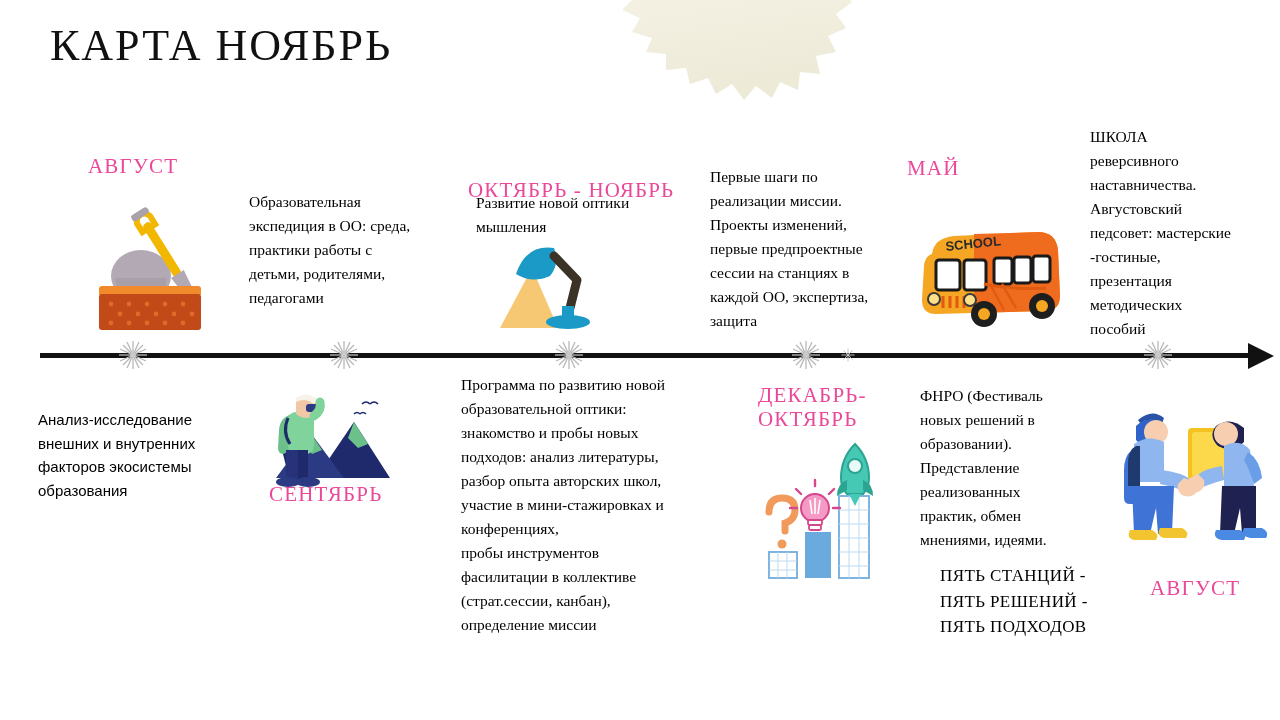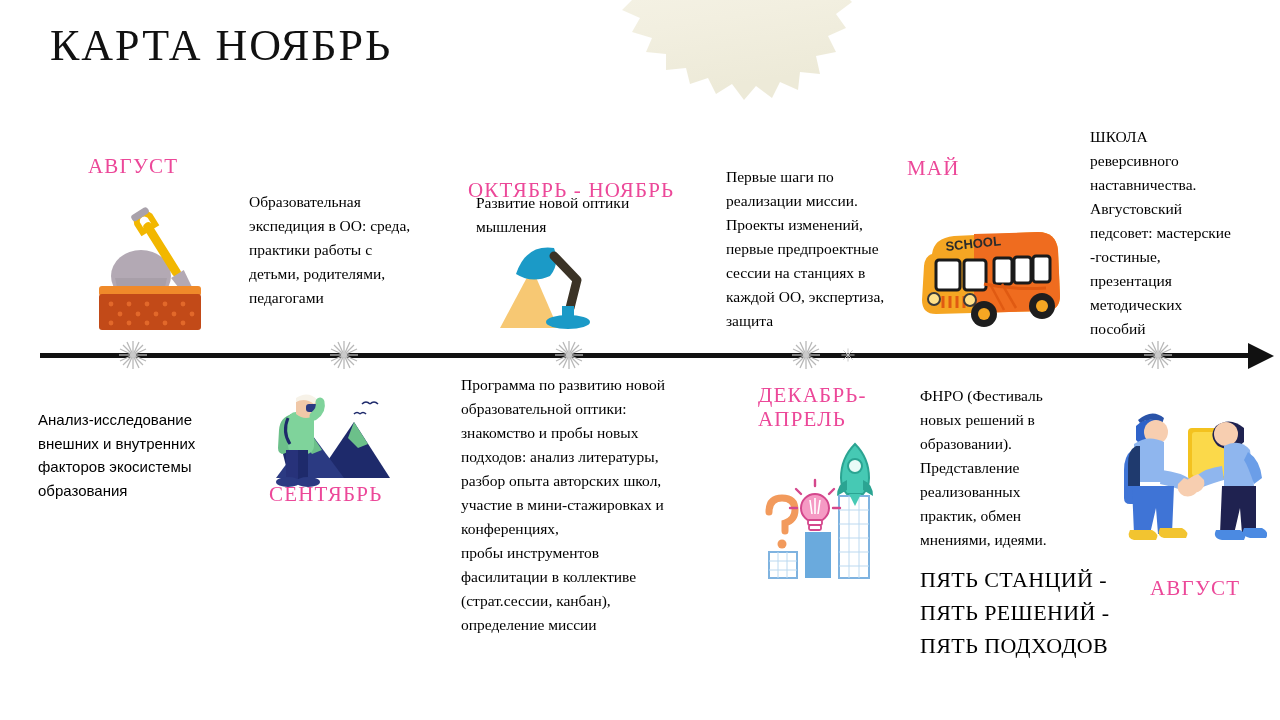--- a/index.html
+++ b/index.html
@@ -211,21 +211,21 @@
 
   <svg class="icon" style="left:480px;top:232px;" width="125" height="105" viewBox="0 0 125 105">
     <path d="M52,36 L20,96 L78,96 Z" fill="#f7c873"></path>
     <ellipse cx="62" cy="30" rx="9" ry="11" transform="rotate(28 62 30)" fill="#2fa8cf"></ellipse>
     <path d="M36,42 q10,-30 38,-26 q6,16 -4,28 q-18,8 -34,-2 Z" fill="#1b9ac7"></path>
     <path d="M74,24 L97,48 L90,76" stroke="#3b3326" stroke-width="9" fill="none" stroke-linecap="round" stroke-linejoin="round"></path>
     <ellipse cx="88" cy="90" rx="22" ry="7" fill="#1b9ac7"></ellipse>
     <rect x="82" y="74" width="12" height="16" fill="#1b9ac7"></rect>
   </svg>
 
-  <div class="para" style="left:710px;top:165px;width:215px;margin-left:16px;">Первые шаги по
+  <div class="para" style="left:710px;top:165px;width:215px;">Первые шаги по
 реализации  миссии.
 Проекты изменений,
 первые предпроектные
 сессии на станциях в
 каждой ОО, экспертиза,
 защита</div>
 
   <div class="month" style="left:907px;top:157px;">МАЙ</div>
 
   <svg class="icon" style="left:912px;top:218px;" width="155" height="120" viewBox="0 0 155 120">
@@ -304,21 +304,21 @@
 подходов: анализ литературы,
 разбор опыта авторских школ,
 участие в мини-стажировках и
 конференциях,
 пробы инструментов
 фасилитации в коллективе
 (страт.сессии, канбан),
 определение миссии</div>
 
   <div class="month" style="left:758px;top:384px;">ДЕКАБРЬ-
-АПРЕЛЬ</div>
+ОКТЯБРЬ</div>
 
   <svg class="icon" style="left:755px;top:440px;" width="128" height="140" viewBox="0 0 128 140">
 
     <rect x="14" y="112" width="28" height="26" fill="#fff" stroke="#7fb3e0" stroke-width="2"></rect>
     <g stroke="#bcd9f0" stroke-width="1">
       <line x1="23" y1="112" x2="23" y2="138"></line>
         <line x1="32" y1="112" x2="32" y2="138"></line>
       <line x1="14" y1="121" x2="42" y2="121"></line>
         <line x1="14" y1="130" x2="42" y2="130"></line>
     </g>
@@ -356,21 +356,21 @@
     <path d="M94,54 l6,12 l6,-12 Z" fill="#46c9b4"></path>
   </svg>
 
   <div class="para" style="left:920px;top:384px;width:180px;">ФНРО (Фестиваль
 новых решений в
 образовании).
 Представление
 реализованных
 практик, обмен
 мнениями, идеями.</div>
-  <div class="para caps" style="left:920px;top:563px;width:190px;font-size:22px;line-height:1.5;">ПЯТЬ  СТАНЦИЙ -
+  <div class="para caps" style="left:940px;top:563px;width:190px;font-size:17px;line-height:1.5;">ПЯТЬ  СТАНЦИЙ -
 ПЯТЬ РЕШЕНИЙ -
 ПЯТЬ ПОДХОДОВ</div>
 
   <svg class="icon" style="left:1112px;top:400px;" width="155" height="165" viewBox="0 0 155 165">
 
     <path d="M20,50 q-8,6 -8,20 l0,28 q0,6 6,6 l8,0 l0,-54 Z" fill="#3f74d6"></path>
     <path d="M24,26 q12,-12 26,-2 q8,10 -2,20 q-14,8 -24,-4 Z" fill="#2f63c9"></path>
     <path d="M26,20 q14,-12 26,-2 l-2,6 q-11,-8 -22,-1 Z" fill="#2a53a8"></path>
     <circle cx="44" cy="32" r="12" fill="#f7ceb0"></circle>
     <path d="M22,44 q14,-10 30,-2 l0,40 l-30,0 Z" fill="#8fb6ee"></path>

